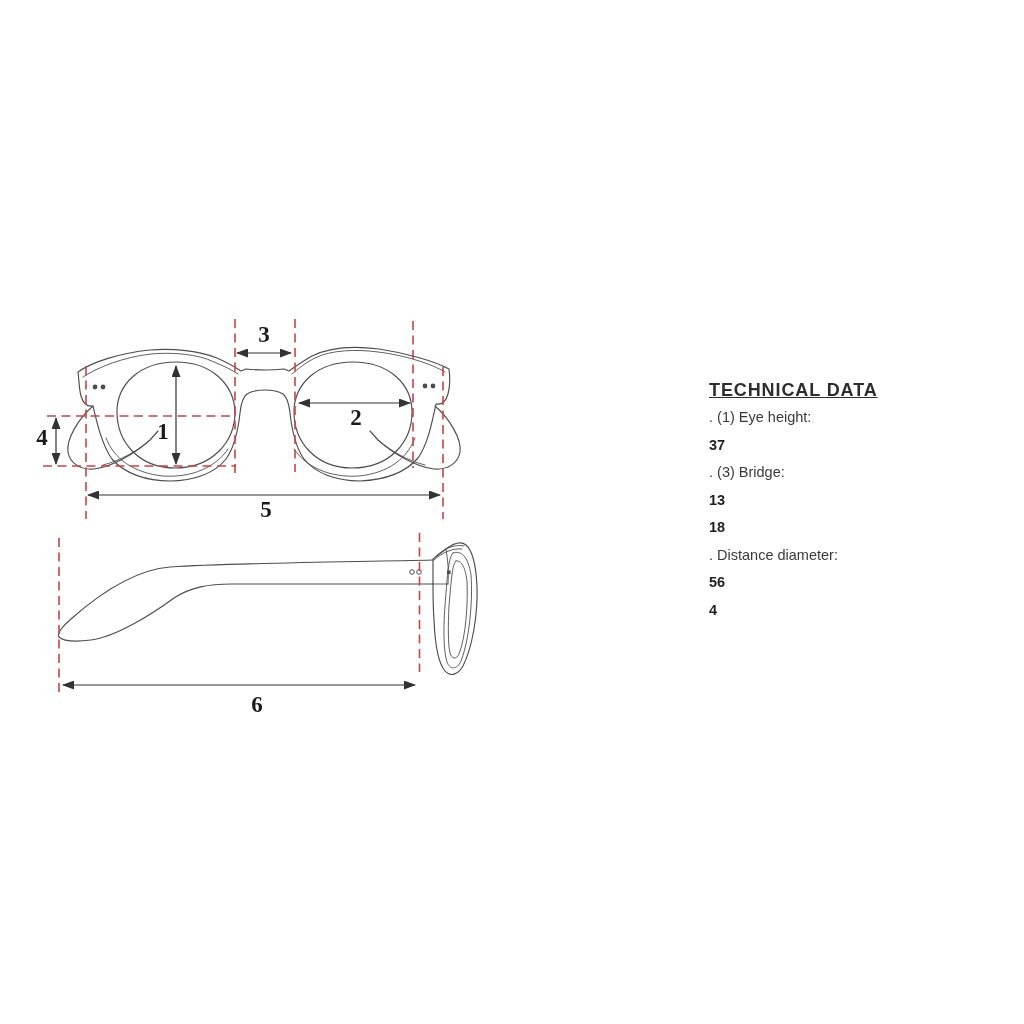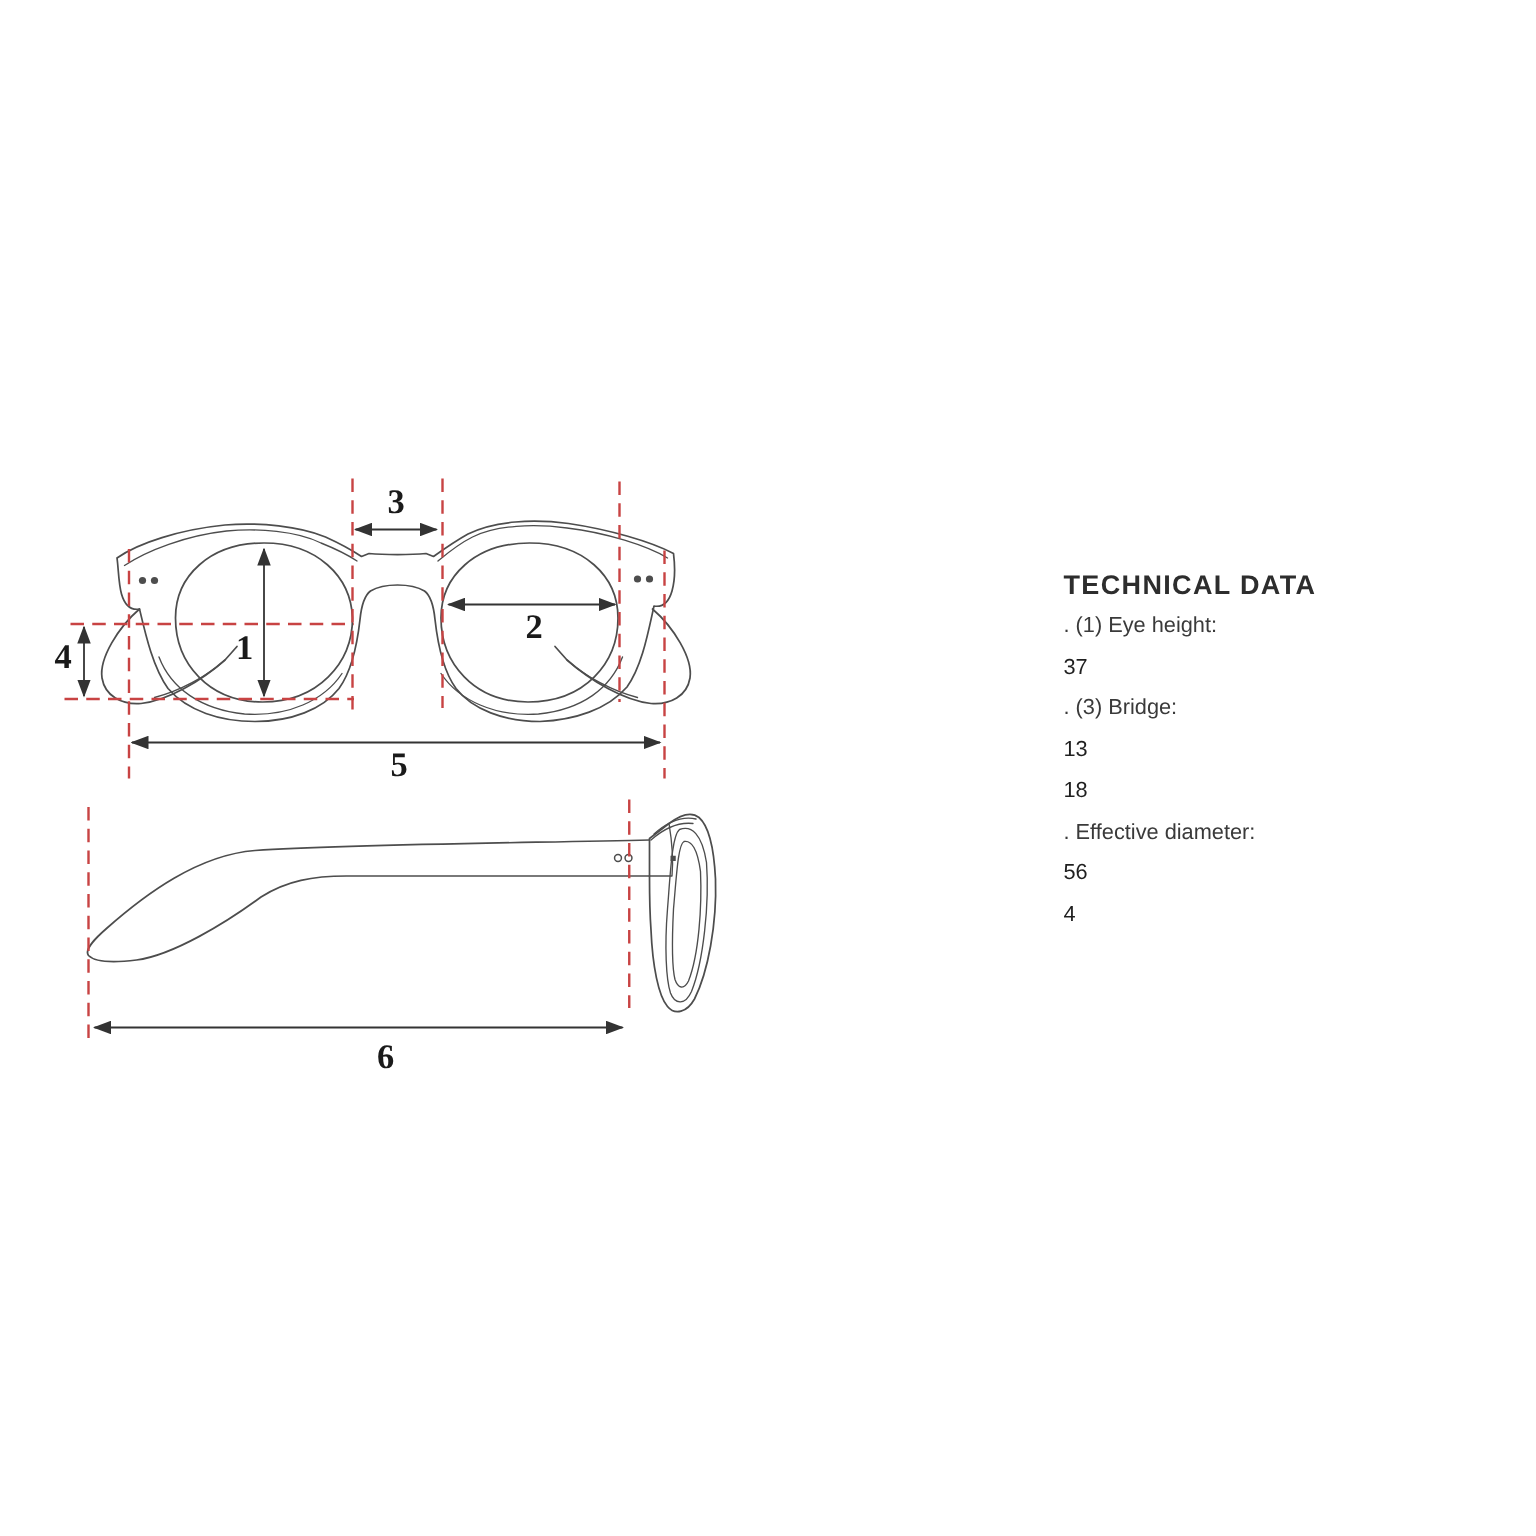--- a/index.html
+++ b/index.html
@@ -13,24 +13,24 @@
   .art{stroke:var(--art);fill:none;stroke-width:1.15;stroke-linecap:round;stroke-linejoin:round;}
   .art-thin{stroke:var(--art);fill:none;stroke-width:0.9;stroke-linecap:round;}
   .art-dot{fill:var(--art);stroke:none;}
   .art-open{fill:#fff;stroke:var(--art);stroke-width:1;}
   .dashed{stroke:var(--dashed);fill:none;stroke-width:1.6;stroke-dasharray:9 5.5;}
   .dim{stroke:var(--dim);fill:none;stroke-width:1.2;}
   .dim-fill{fill:var(--dim);}
   .dimlabel{font-family:"Liberation Serif",serif;font-weight:bold;font-size:23px;fill:var(--dimlabel);}
   .tech{position:absolute;left:709px;top:379px;width:221px;}
   .tech-title{margin:0 0 3px 0;font-size:18px;font-weight:bold;letter-spacing:0.9px;
-              color:var(--title);line-height:22px;}
+              color:var(--title);line-height:22px;text-decoration:underline;}
   .spec-row{display:flex;align-items:flex-start;font-size:14.5px;line-height:27.5px;color:var(--body);flex-direction:column;}
   .spec-label{width:188px;flex:none;}
-  .spec-value{flex:1;text-align:right;font-weight:normal;color:var(--value);}
+  .spec-value{flex:1;text-align:right;font-weight:bold;color:var(--value);}
 </style>
 </head>
 <body>
 
 <div class="canvas">
 
   <svg width="1024" height="1024" viewBox="0 0 1024 1024">
     <defs>
       <marker id="ah" markerWidth="12" markerHeight="9" refX="11" refY="4.5" orient="auto-start-reverse" markerUnits="userSpaceOnUse">
         <path d="M0,0 L12,4.5 L0,9 Z" class="dim-fill"></path>
@@ -172,21 +172,21 @@
           <span class="spec-value">37</span>
         </div>
         <div class="spec-row">
           <span class="spec-label">. (3) Bridge:</span>
           <span class="spec-value">13</span>
         </div>
         <div class="spec-row">
           <span class="spec-value">18</span>
         </div>
         <div class="spec-row">
-          <span class="spec-label">. Effective diameter:</span>
+          <span class="spec-label">. Distance diameter:</span>
           <span class="spec-value">56</span>
         </div>
         <div class="spec-row">
           <span class="spec-value">4</span>
         </div>
       </div>
   </div>
 
 </div>
 

